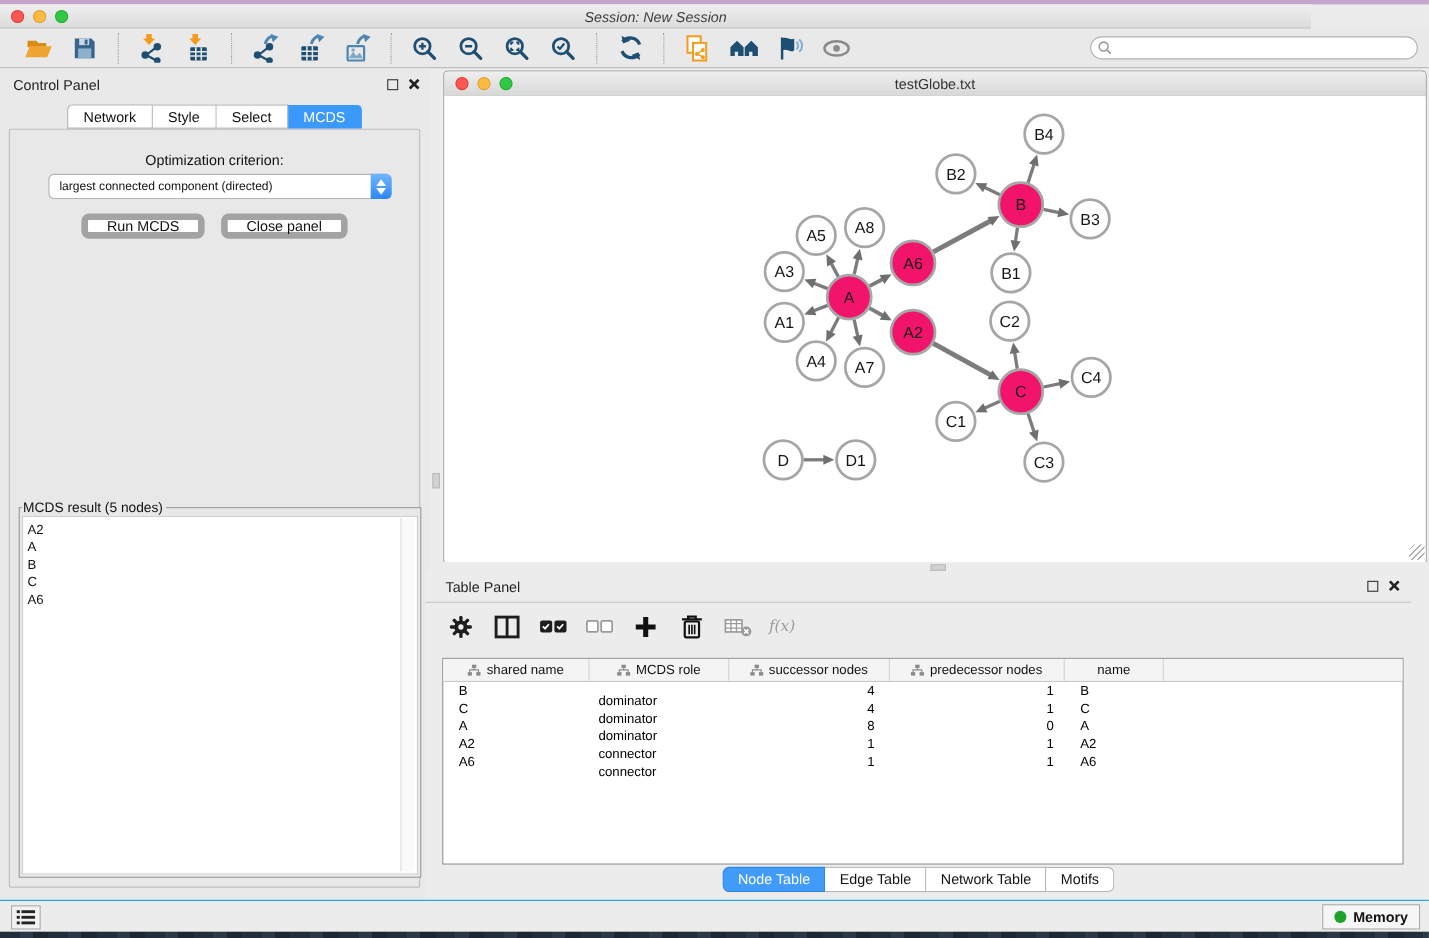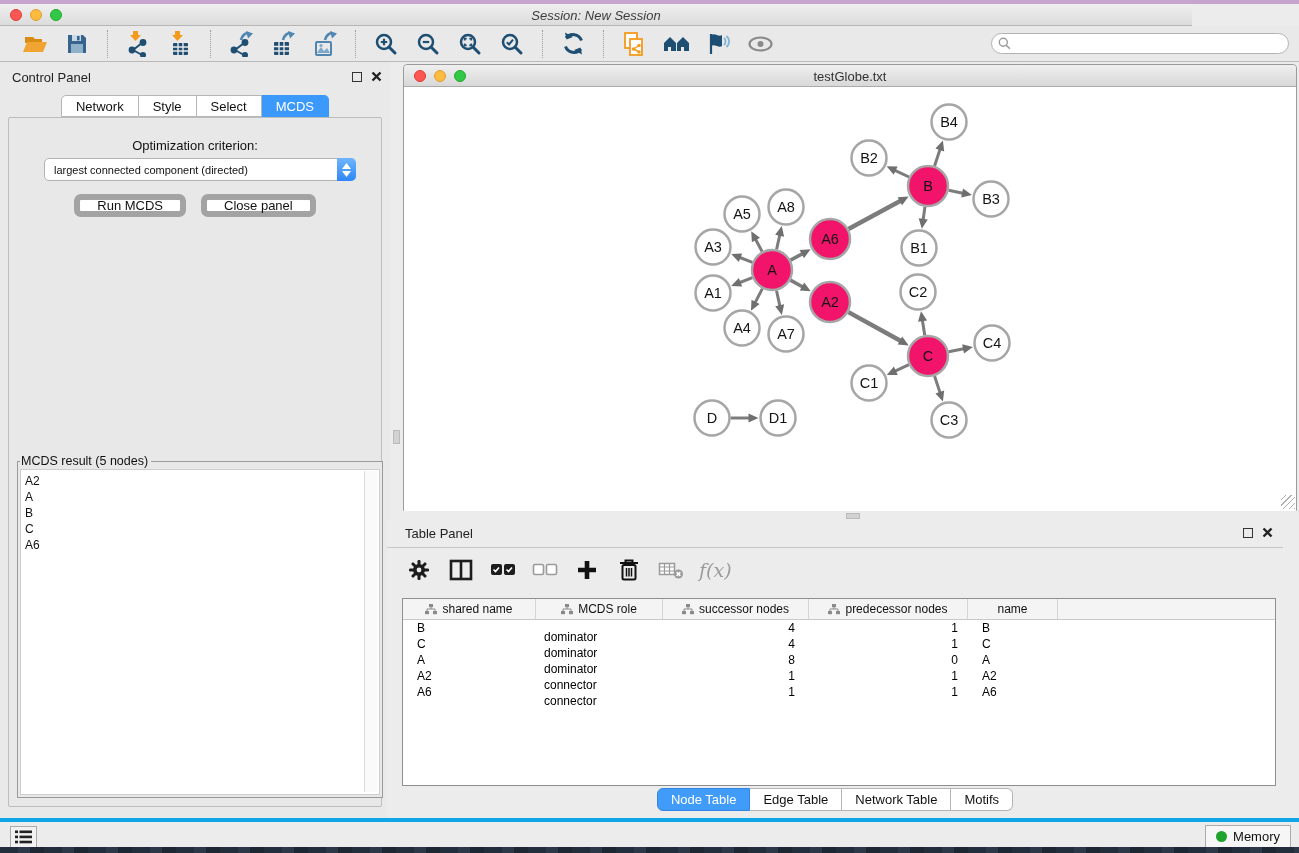--- a/index.html
+++ b/index.html
@@ -74,21 +74,21 @@
   .resize-grip { position:absolute; right:1px; bottom:1px; width:14px; height:14px;
     background:repeating-linear-gradient(135deg, transparent 0 3px, #AFAFAF 3px 4px); }
 
   
   .table-panel { position:absolute; left:387px; top:520px; width:896px; height:298px; background:#ECECEC; }
   .tp-title { position:absolute; left:18px; top:6px; font-size:13px; color:#222; }
   .tp-winbtns { position:absolute; right:10px; top:7px; display:flex; gap:9px; align-items:center; }
   .tp-toolbar { position:absolute; left:0; top:27px; width:100%; height:45px; border-top:1px solid #C6C6C6;
                 display:flex; align-items:center; padding-left:18px; gap:14px; }
   .tp-icon { width:28px; height:28px; display:flex; align-items:center; justify-content:center; }
-  .fx-label { font-family:"DejaVu Serif", serif; font-style:italic; font-size:19px; color:#9a9a9a; }
+  .fx-label { font-family:"DejaVu Serif", serif; font-style:italic; font-size:14px; color:#9a9a9a; }
   .node-table { position:absolute; left:15px; top:78px; width:874px; height:188px;
                 background:#fff; border:1px solid #8F8F8F; font-size:12px; }
   .nt-header { display:flex; height:21px; background:#F4F4F4; border-bottom:1px solid #C9C9C9; }
   .nt-hcell { display:flex; align-items:center; justify-content:center; gap:5px;
               border-right:1px solid #D4D4D4; color:#111; font-size:12px; }
   .nt-row { display:flex; height:16px; align-items:center; color:#000; }
   .nt-cell { overflow:hidden; white-space:nowrap; }
   .c0 { width:133px; } .c1 { width:127px; } .c2 { width:146px; } .c3 { width:159px; } .c4 { width:90px; }
   .cfill { flex:1; border-right:none !important; }
   .cell-l { padding-left:14px; text-align:left; }
@@ -97,21 +97,21 @@
   .cell-r2 { padding-right:10px; text-align:right; }
   .tp-tabs { position:absolute; left:0; top:268px; width:100%; display:flex; justify-content:center; }
   .btab { height:23px; padding:0 13px; background:#fff; border:1px solid #B5B5B5; border-left:none;
           font-size:13px; color:#111; display:flex; align-items:center; }
   .btab:first-child { border-left:1px solid #B5B5B5; border-radius:6px 0 0 6px; }
   .btab:last-child { border-radius:0 6px 6px 0; }
   .btab.active { background:#419BF8; color:#fff; border-color:#3286E3; }
 
   
   .statusbar { position:absolute; left:0; top:818px; width:1299px; height:29px;
-               background:#ECECEC; border-top:4px solid #0ea5e9; }
+               background:#ECECEC; border-top:1px solid #0ea5e9;font-weight:bold; }
   .list-btn { position:absolute; left:10px; top:4px; width:27px; height:22px; background:#F2F2F2;
               border:1px solid #ABABAB; display:flex; align-items:center; justify-content:center; }
   .memory-btn { position:absolute; right:8px; top:3px; height:23px; padding:0 10px; background:#F6F6F6;
                 border:1px solid #ABABAB; display:flex; align-items:center; gap:6px; font-size:13px; color:#111; }
   .mem-dot { width:11px; height:11px; border-radius:50%; background:#1FA32C; }
   .wallpaper-bottom { position:absolute; left:0; top:847px; width:1299px; height:6px;
     background:repeating-linear-gradient(90deg,#232E3C 0 18px,#2C3848 18px 30px,#1C2733 30px 44px); }
 </style>
 </head>
 <body>

